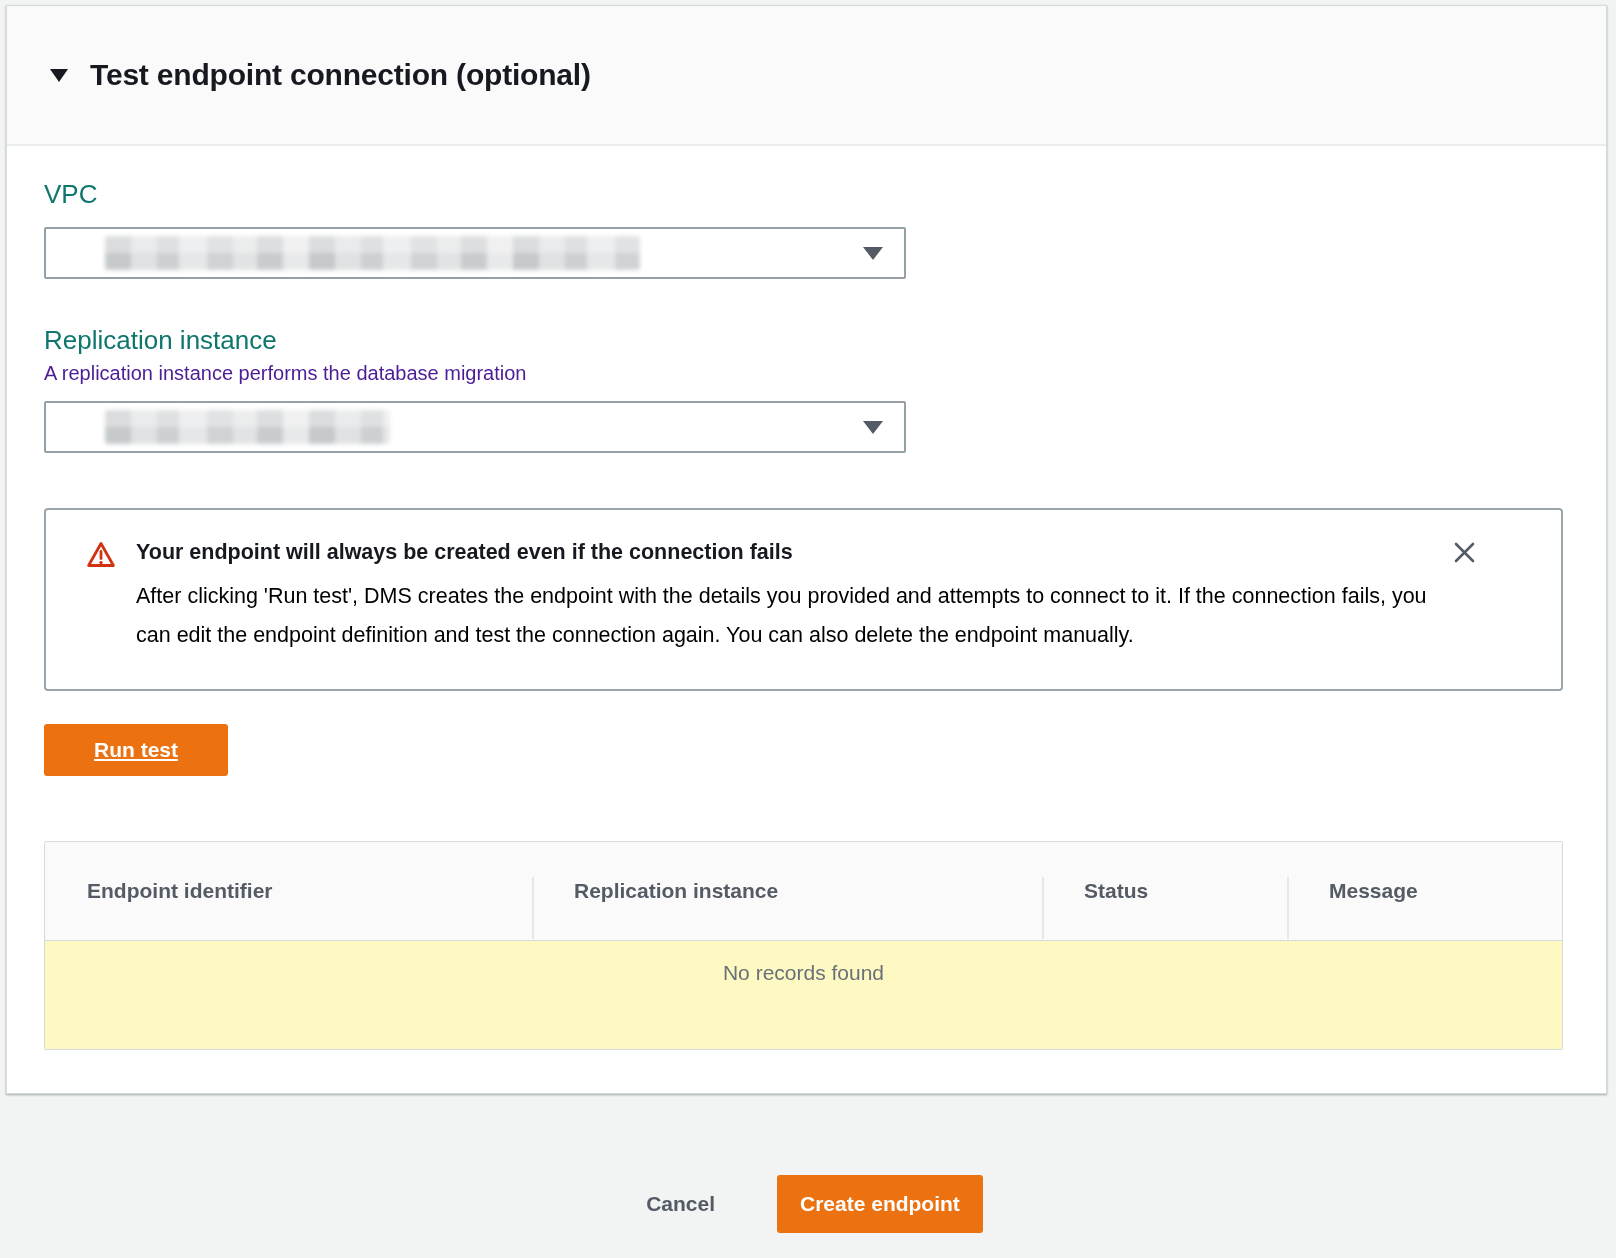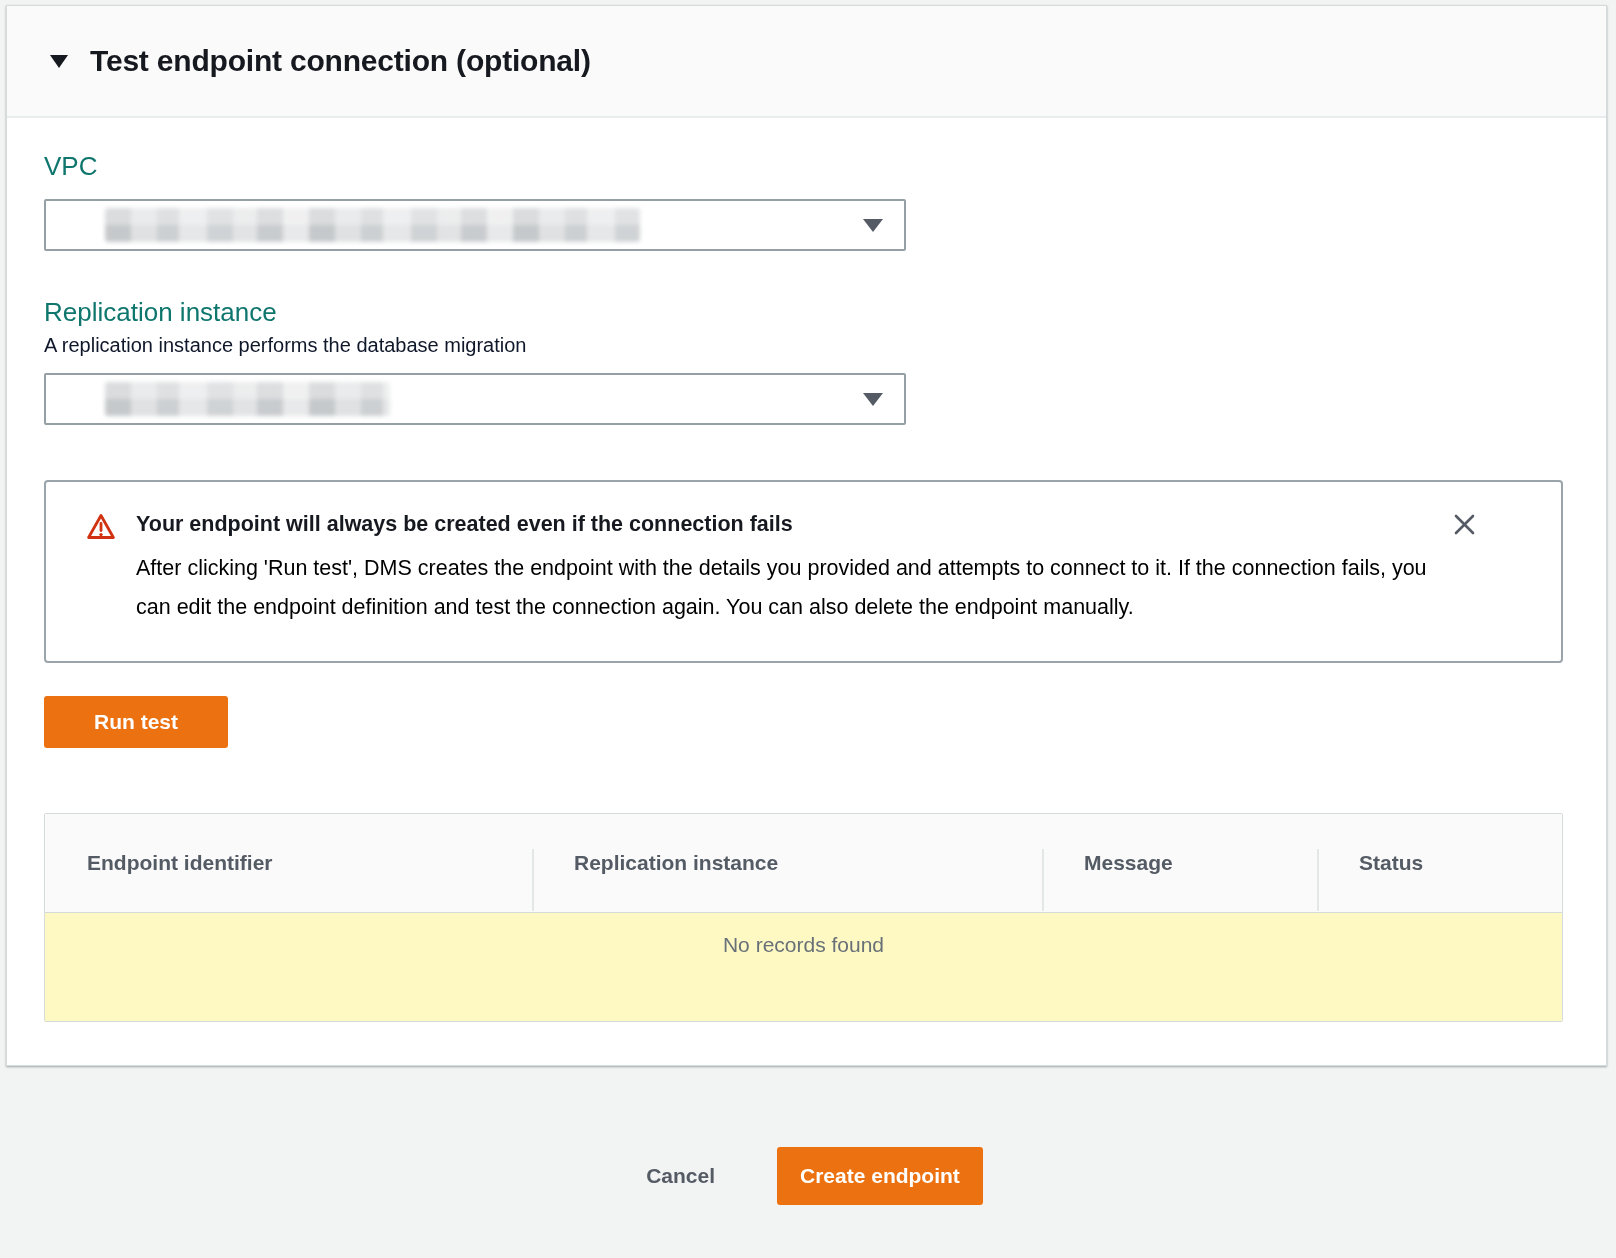--- a/index.html
+++ b/index.html
@@ -11,21 +11,21 @@
   }
 
   
   .panel {
     margin: 5px 9px 0 6px;
     background: #ffffff;
     border: 1px solid #d5dbdb;
     box-shadow: 0 1px 2px 0 rgba(0,28,36,0.35);
   }
   .panel-header {
-    height: 112px;
+    height: 140px;
     background: #fafafa;
     border-bottom: 2px solid #eaeded;
     display: flex;
     align-items: center;
     padding-left: 43px;
     cursor: pointer;
   }
   .tri-down {
     width: 0; height: 0;
     border-left: 9px solid transparent;
@@ -40,21 +40,21 @@
     color: #16191f;
   }
   .panel-body { padding: 34px 43px 43px 37px; }
 
   
   .field-label { font-size: 26px; line-height: 28px; color: #0f766e; display: block; }
   .mb19 { margin-bottom: 19px; }
   .mb7  { margin-bottom: 7px; }
   .field-desc {
     font-size: 20px; line-height: 24px;
-    color: #0f172a;
+    color: #4c1d95;
     margin-bottom: 16px;
   }
   .field-vpc { margin-bottom: 47px; }
   .select {
     position: relative;
     width: 862px; height: 52px;
     background: #fff;
     border: 2px solid #95a0a6;
     border-radius: 2px;
     cursor: pointer;
@@ -126,20 +126,21 @@
     border-radius: 3px;
     font-family: inherit;
     font-size: 21px;
     font-weight: bold;
     cursor: pointer;
   }
   .run-test {
     margin-top: 33px;
     height: 52px;
     padding: 14px 50px;
+    text-decoration: underline;
   }
 
   
   .results-table {
     margin-top: 65px;
     border: 1px solid #d5dbdb;
     border-radius: 2px;
     background: #fff;
   }
   .thead {
@@ -255,22 +256,22 @@
           </svg>
         </button>
       </div>
 
       <button class="btn-primary run-test">Run test</button>
 
       <div class="results-table">
         <div class="thead">
           <div class="th c1">Endpoint identifier</div>
           <div class="th c2">Replication instance</div>
+          <div class="th c3">Status</div>
           <div class="th c4">Message</div>
-          <div class="th c3">Status</div>
         </div>
         <div class="tbody">
           <div class="empty-msg">No records found</div>
         </div>
       </div>
 
     </div>
   </section>
 
   <div class="footer">

